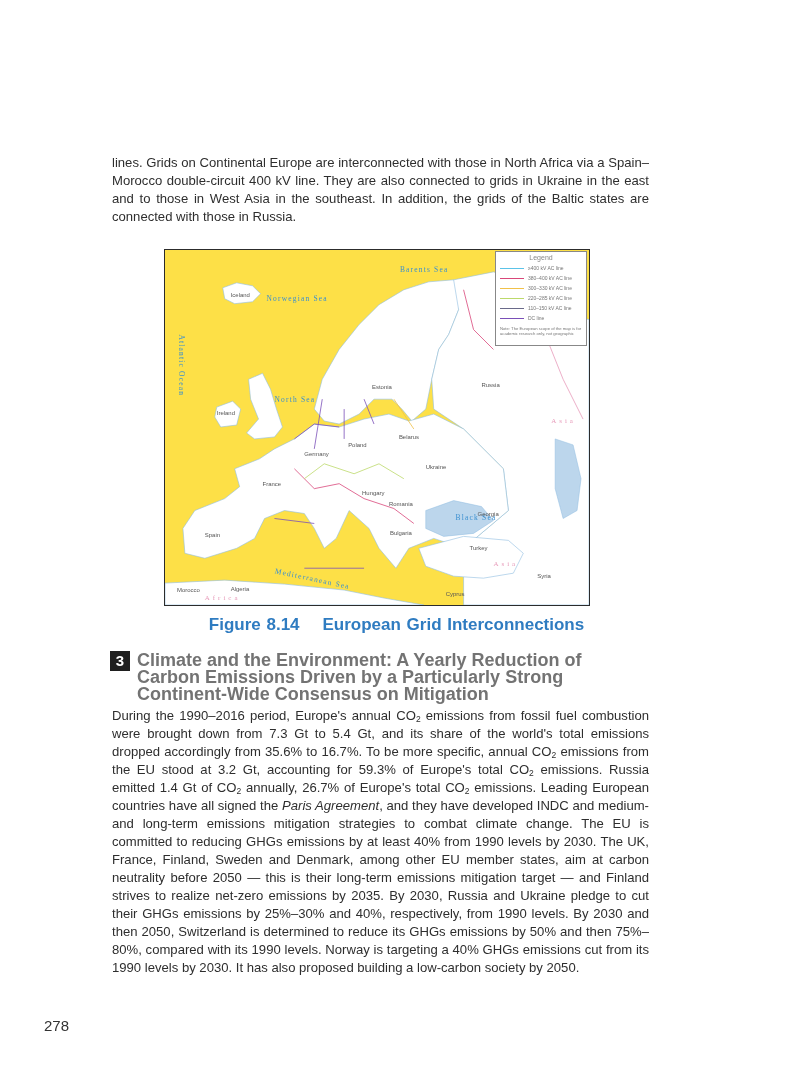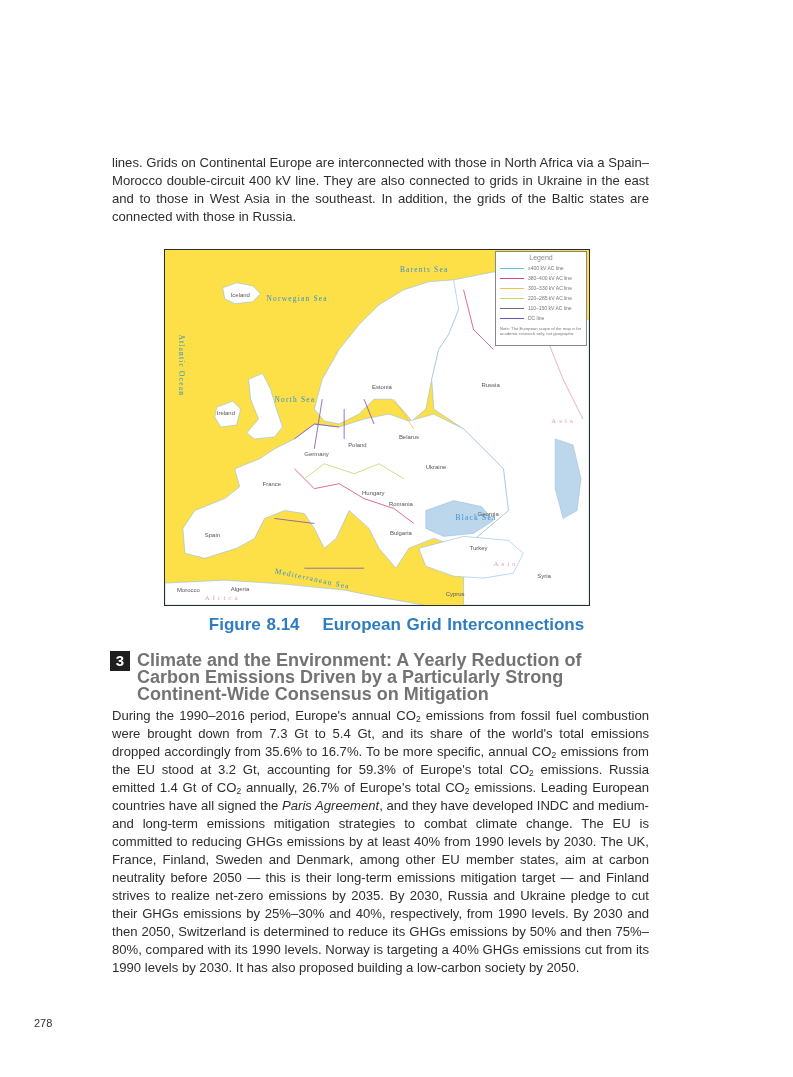--- a/index.html
+++ b/index.html
@@ -45,21 +45,21 @@
     #section-badge {
       position: absolute; left: 110px; top: 651px; width: 20px; height: 20px;
       background: #1f1f1f; color: #fff; font-weight: bold; font-size: 15px;
       text-align: center; line-height: 20px;
     }
     #section-heading {
       position: absolute; left: 137px; top: 652px; width: 510px;
       font-size: 18px; font-weight: bold; line-height: 17px; color: #737373;
     }
     #page-number {
-      position: absolute; left: 34px; top: 1017px; font-size: 11px; color: #333;
+      position: absolute; left: 44px; top: 1017px; font-size: 15px; color: #333;
     }
   </style>
 </head>
 <body>
 
 <p class="para" id="intro-para">lines. Grids on Continental Europe are interconnected with those in North Africa via a Spain–Morocco double-circuit 400 kV line. They are also connected to grids in Ukraine in the east and to those in West Asia in the southeast. In addition, the grids of the Baltic states are connected with those in Russia.</p>
 
 <div id="map-figure">
   <svg id="map-svg" viewBox="0 0 426 357" preserveAspectRatio="none">
 

